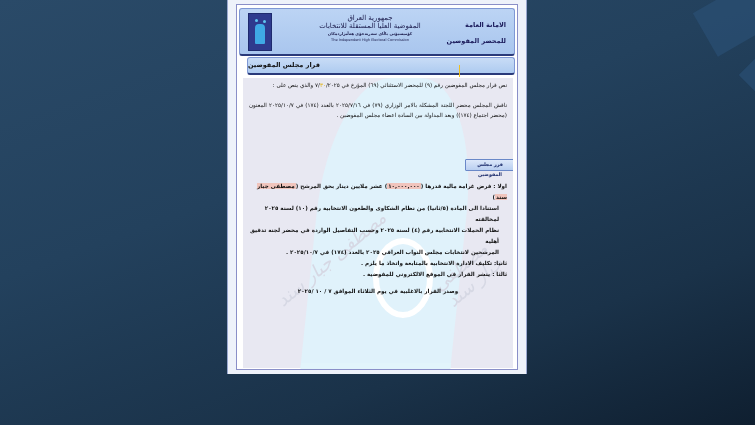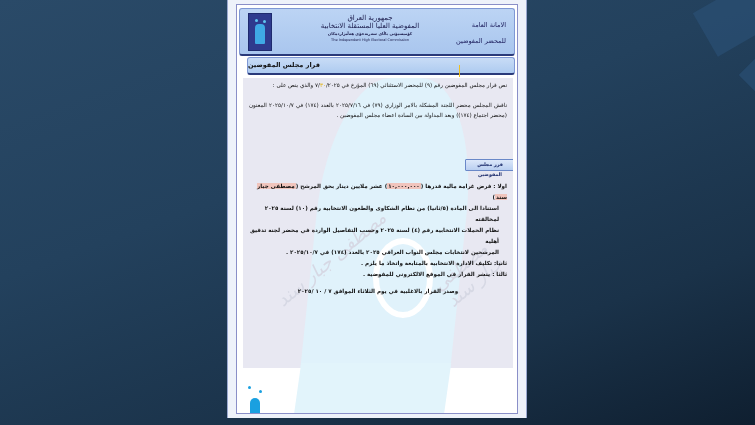--- a/index.html
+++ b/index.html
@@ -11,21 +11,21 @@
     }
     .bg-shape1 {
       position: absolute; left: 700px; top: -10px; width: 80px; height: 50px;
       background: #2c5278; opacity: 0.6; transform: rotate(-30deg);
     }
     .bg-shape2 {
       position: absolute; left: 745px; top: 60px; width: 30px; height: 30px;
       background: #2c5278; opacity: 0.6; transform: rotate(45deg);
     }
     .page {
-      position: absolute; left: 227px; top: 0; width: 300px; height: 418px;
+      position: absolute; left: 227px; top: 0; width: 300px; height: 374px;
       background: #eef2fa;
       border-left: 1px solid #9aa8d0;
       border-right: 1px solid #9aa8d0;
       padding-left: 44px;
     }
     .page-inner {
       position: absolute; left: 8px; top: 4px; right: 8px; bottom: 4px;
       border: 1px solid #8a8fc8;
       background: #ffffff;
       overflow: hidden;
@@ -50,21 +50,21 @@
     .org-block {
       position: absolute; left: 70px; top: 5px; width: 120px; text-align: center;
       color: #1a1a4a;
     }
     .org-ar1 { font-family: "DejaVu Serif", serif; font-size: 7px; line-height: 8px; }
     .org-ar2 { font-family: "DejaVu Serif", serif; font-size: 7px; line-height: 9px; }
     .org-ku { font-size: 4px; line-height: 6px; font-weight: bold; }
     .org-en { font-size: 3.5px; line-height: 6px; }
     .sec-title {
       position: absolute; right: 8px; top: 8px; width: 70px; text-align: right;
-      direction: rtl; font-size: 6.5px; font-weight: normal; color: #1a1a5a; line-height: 16px;
+      direction: rtl; font-size: 6.5px; font-weight: bold; color: #1a1a5a; line-height: 16px;
     }
     .decision-bar {
       position: absolute; left: 2px; top: 52px; right: 2px; height: 18px;
       background: linear-gradient(180deg, #c8dcf6 0%, #aecbf0 100%);
       border: 1px solid #7f98d4;
       border-bottom: 2px solid #2a3a7a;
       border-radius: 3px;
       text-align: left; direction: rtl;
       font-size: 6.5px; font-weight: bold; color: #111;
       line-height: 15px;
@@ -142,21 +142,21 @@
   <div class="page-inner">
 
     <div class="header">
       <div class="logo-box">
         <div class="dot1"></div>
           <div class="dot2"></div>
           <div class="fig"></div>
       </div>
       <div class="org-block">
         <div class="org-ar1">جمهورية العراق</div>
-        <div class="org-ar2">المفوضية العليا المستقلة الانتخابية</div>
+        <div class="org-ar2">المفوضية العليا المستقلة للانتخابات</div>
         <div class="org-ku">کۆمیسیۆنی باڵای سەربەخۆی هەڵبژاردەکان</div>
         <div class="org-en">The Independent High Electoral Commission</div>
       </div>
       <div class="sec-title">
         <div>الامانة العامة</div>
         <div>للمحضر المفوضين</div>
       </div>
     </div>
 
     <div class="decision-bar">قرار مجلس المفوضين</div>

